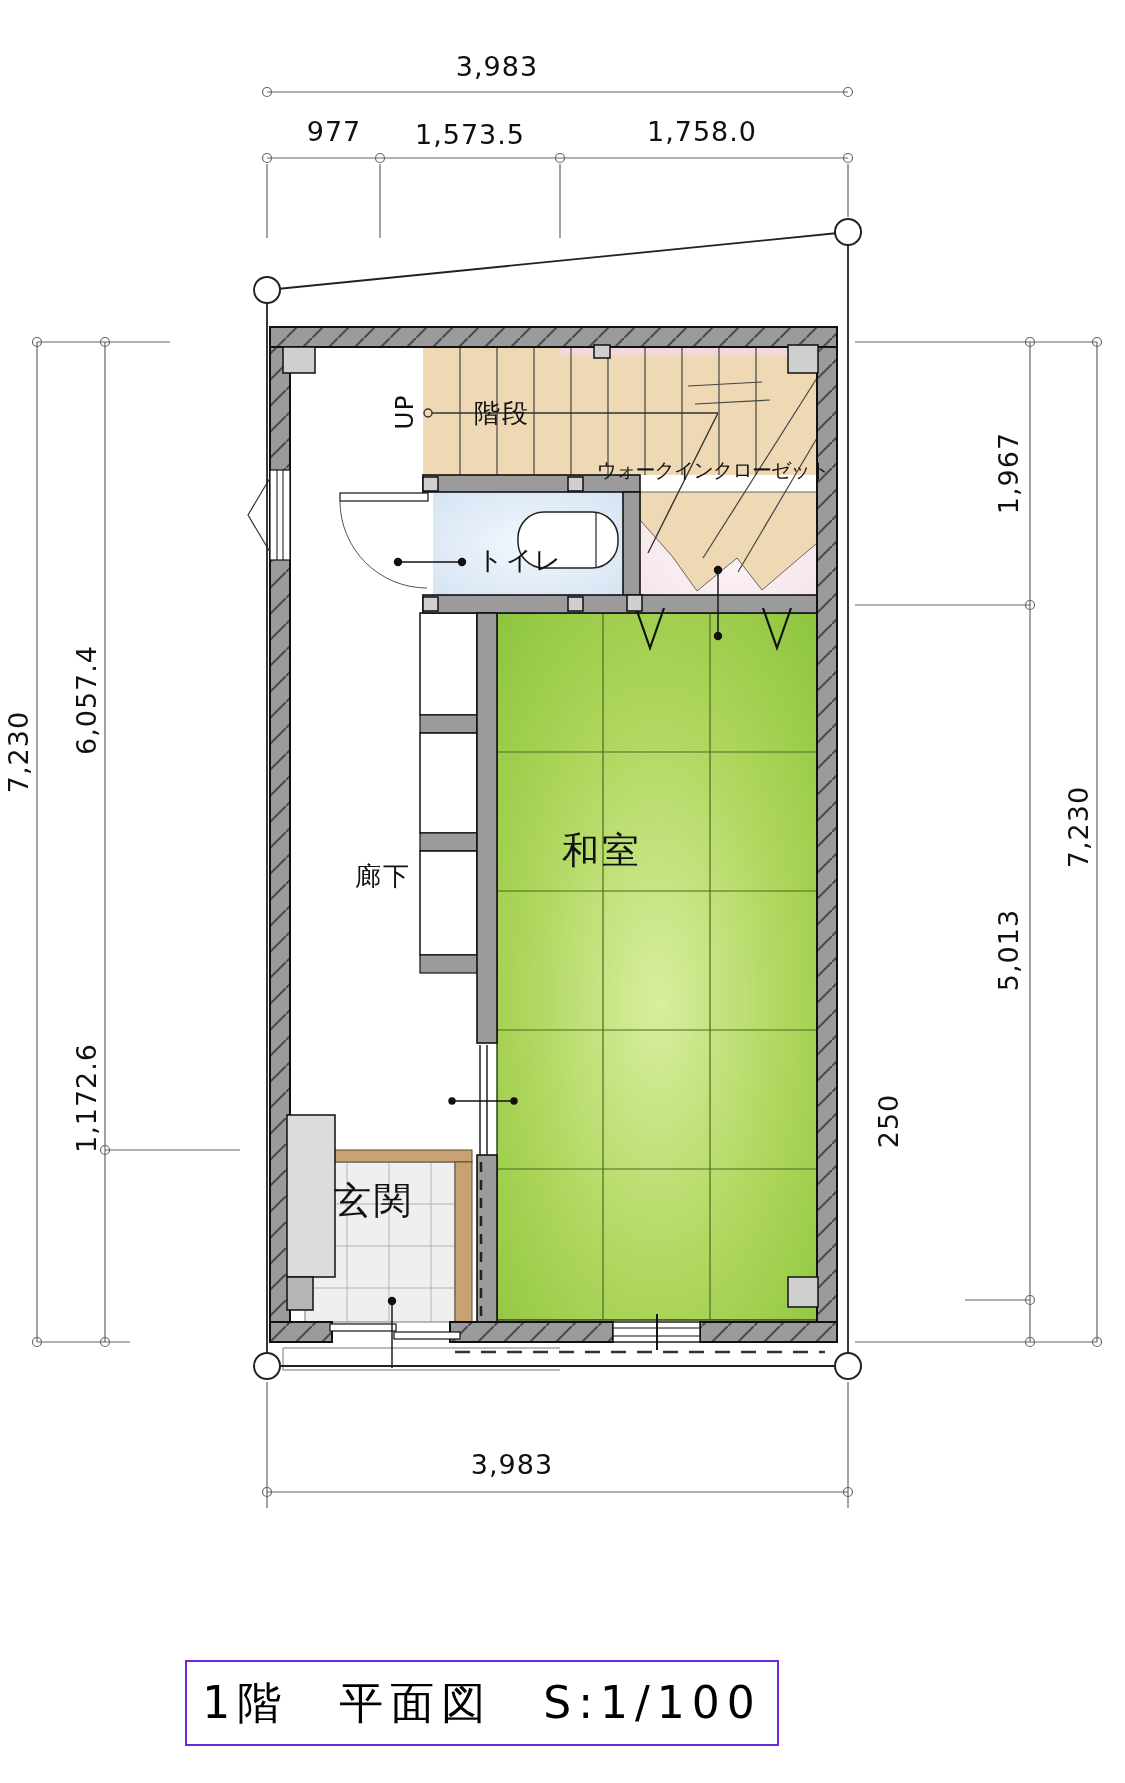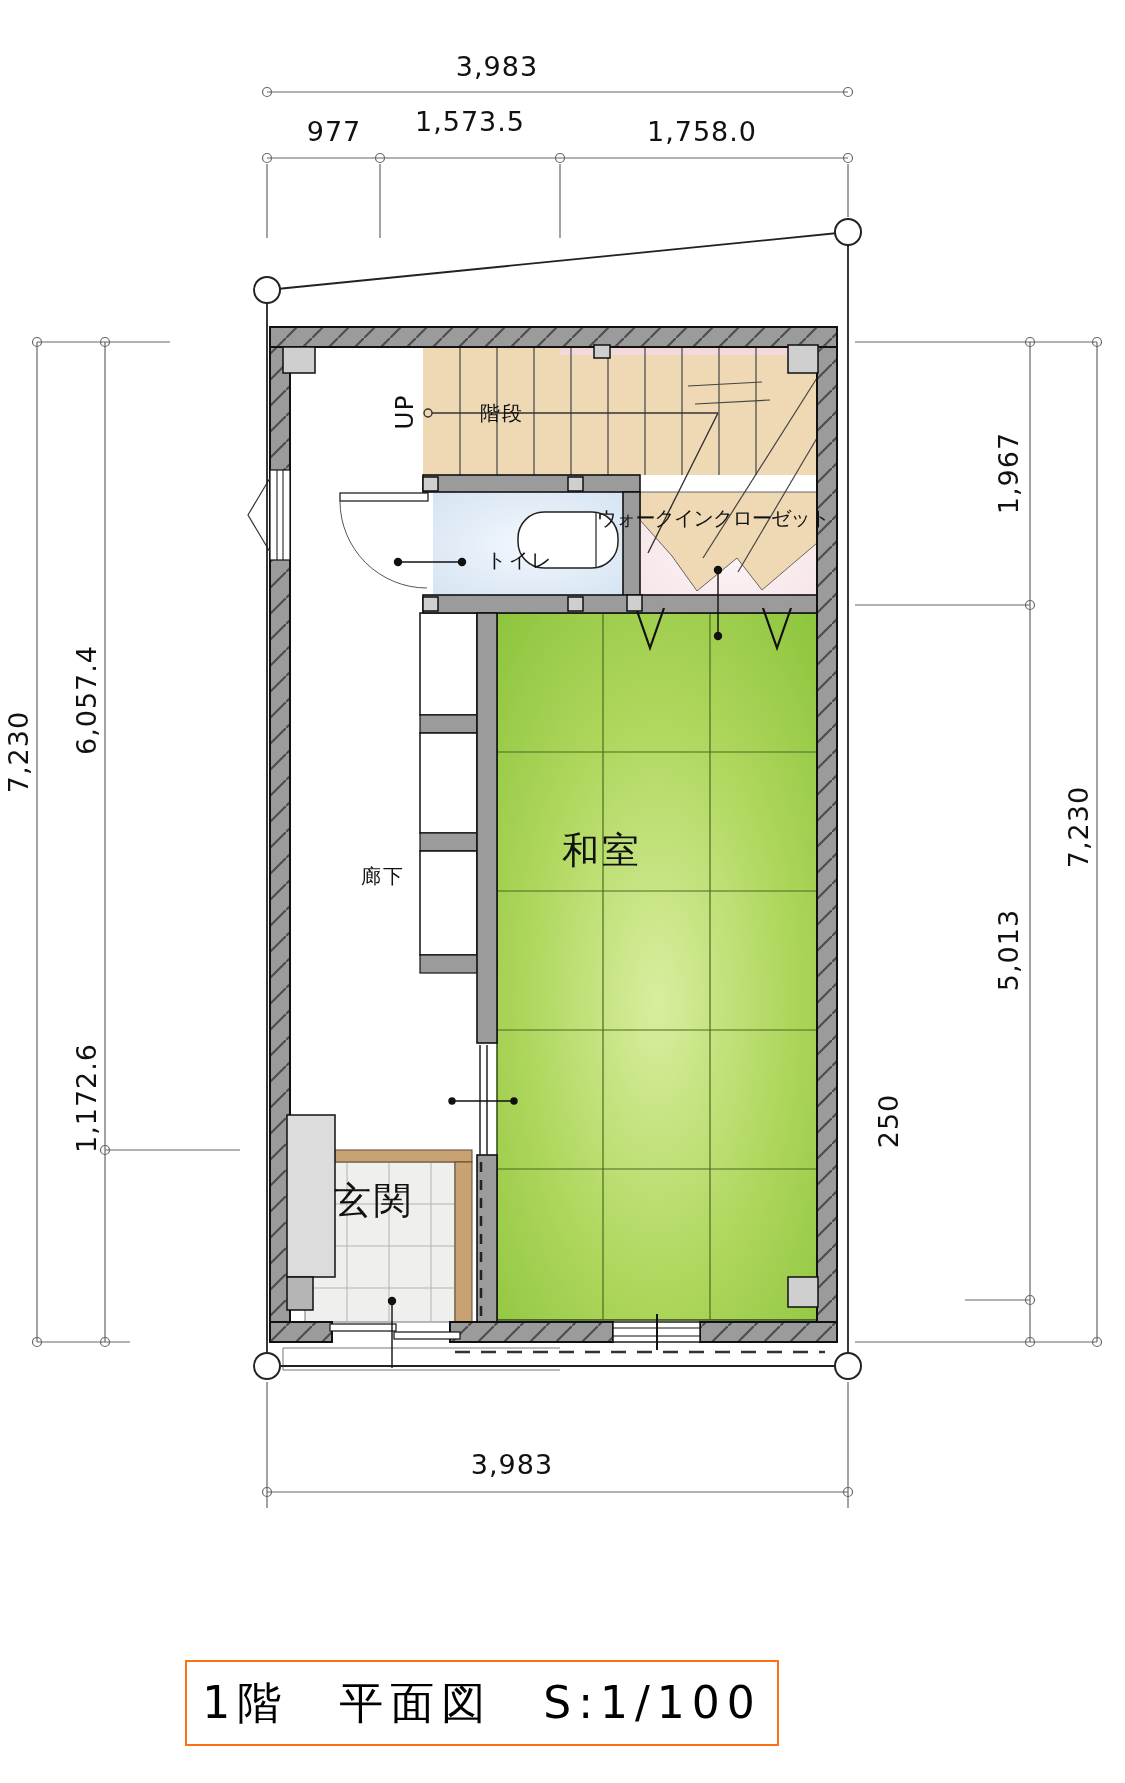--- a/index.html
+++ b/index.html
@@ -3,26 +3,26 @@
 <meta charset="utf-8">
 <style>
   html,body{margin:0;padding:0;background:#ffffff;}
   .canvas{position:relative;width:1125px;height:1783px;background:#fff;overflow:hidden;
           font-family:"DejaVu Sans",sans-serif;padding-left:44px;}
   svg{position:absolute;left:0;top:0;}
   .lbl{position:absolute;transform:translate(-50%,-50%);color:#111;white-space:nowrap;
        font-family:"DejaVu Sans",sans-serif;line-height:1;}
   .rot{transform:translate(-50%,-50%) rotate(-90deg);}
   .dim{font-size:27px;letter-spacing:1px;}
-  .room{font-size:20px;letter-spacing:2px;}
+  .room{font-size:26px;letter-spacing:2px;}
   .room-big{font-size:37px;letter-spacing:3px;}
-  .room-small{font-size:20px;letter-spacing:-1px;margin-top:48px;}
+  .room-small{font-size:20px;letter-spacing:-1px;}
   .up{font-size:25px;letter-spacing:1px;}
   .title-block{position:absolute;left:185px;top:1660px;width:590px;height:82px;
-       border:2px solid #f97316;background:#fff;display:flex;align-items:center;justify-content:center;
+       border:2px solid #6d28d9;background:#fff;display:flex;align-items:center;justify-content:center;
        font-size:44px;letter-spacing:7px;color:#000;}
 </style>
 </head>
 <body>
 
 <div class="canvas">
 
 <svg width="1125" height="1783" viewBox="0 0 1125 1783">
   <defs>
     <pattern id="hatch" width="26" height="26" patternUnits="userSpaceOnUse">
@@ -260,21 +260,21 @@
     <line x1="267" y1="1382" x2="267" y2="1508"></line>
     <line x1="848" y1="1382" x2="848" y2="1508"></line>
     <line x1="267" y1="1492" x2="848" y2="1492"></line>
     <circle cx="267" cy="1492" r="4.5"></circle>
         <circle cx="848" cy="1492" r="4.5"></circle>
   </g>
 </svg>
 
 <div class="lbl dim" style="left:497px;top:66px">3,983</div>
 <div class="lbl dim" style="left:334px;top:131px">977</div>
-<div class="lbl dim" style="left:470px;top:121px">1,573.5</div>
+<div class="lbl dim" style="left:470px;top:134px">1,573.5</div>
 <div class="lbl dim" style="left:702px;top:131px">1,758.0</div>
 
 <div class="lbl dim rot" style="left:18px;top:752px">7,230</div>
 <div class="lbl dim rot" style="left:86px;top:700px">6,057.4</div>
 <div class="lbl dim rot" style="left:86px;top:1098px">1,172.6</div>
 
 <div class="lbl dim rot" style="left:1008px;top:473px">1,967</div>
 <div class="lbl dim rot" style="left:1008px;top:950px">5,013</div>
 <div class="lbl dim rot" style="left:888px;top:1121px">250</div>
 <div class="lbl dim rot" style="left:1078px;top:827px">7,230</div>

